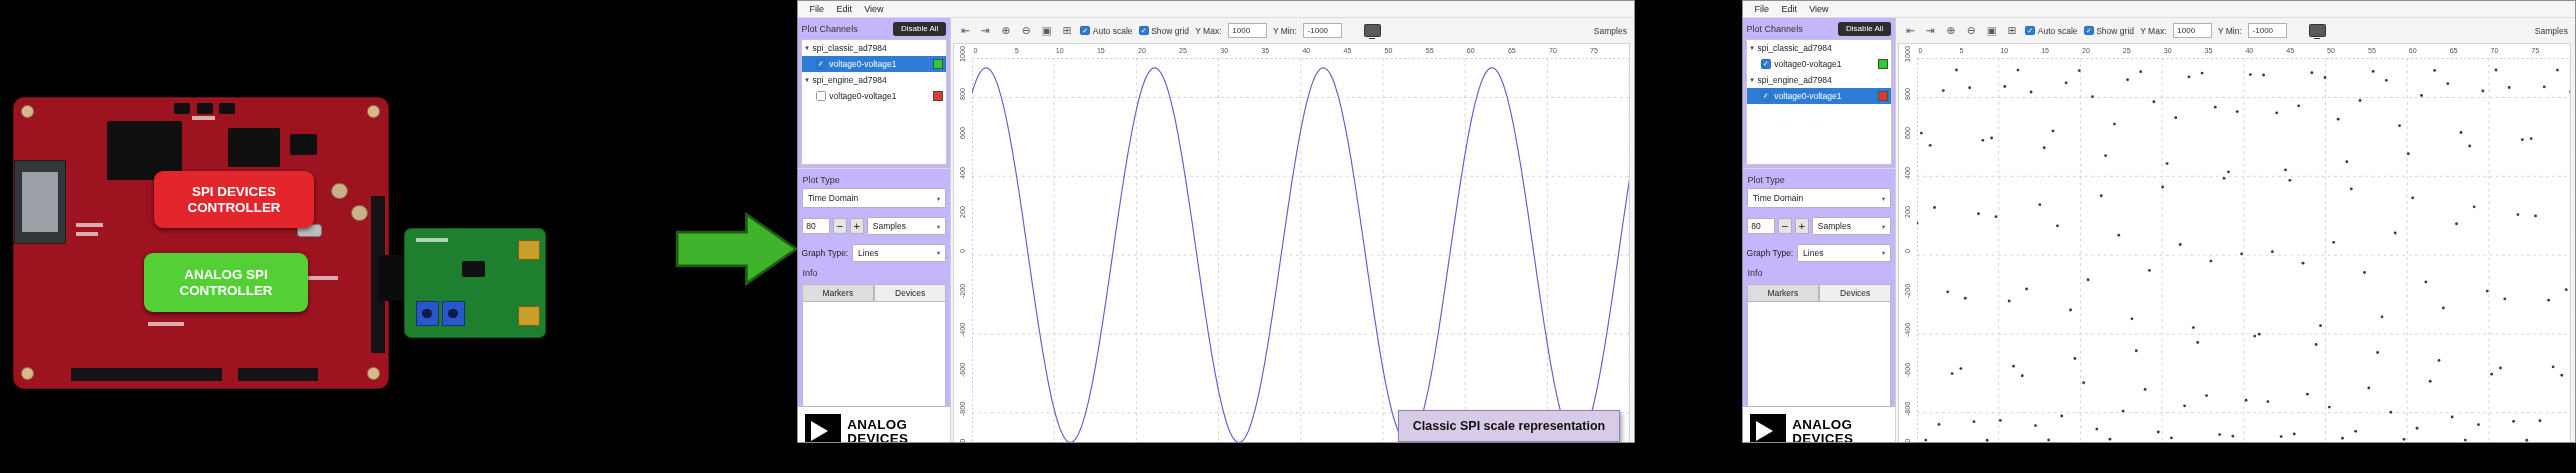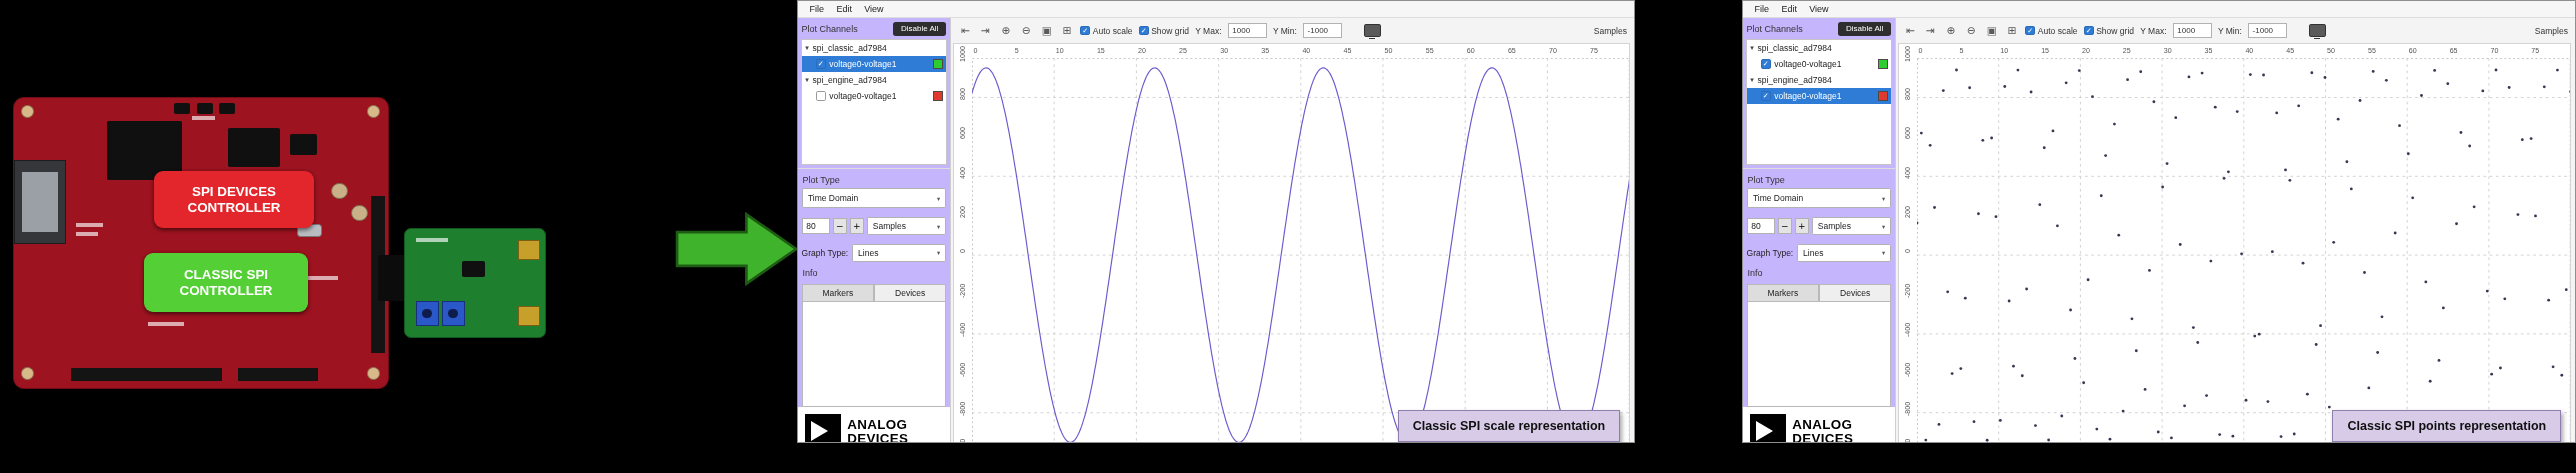--- a/index.html
+++ b/index.html
@@ -166,21 +166,21 @@
     <div class="gold-pad" style="right:5.3px;top:10.7px;"></div>
     <div class="gold-pad" style="right:5.3px;bottom:10.7px;"></div>
     <div class="silk" style="left:10.7px;top:9px;width:32px;height:3.6px;"></div>
   </div>
 
   <div class="pill pill-red">
     <div>SPI DEVICES</div>
     <div>CONTROLLER</div>
   </div>
   <div class="pill pill-green">
-    <div>CLASSIC SPI</div>
+    <div>ANALOG SPI</div>
     <div>CONTROLLER</div>
   </div>
 
   <div class="arrow-wrap">
     <svg width="125" height="80" viewBox="0 0 140 90">
       <polygon points="2,26 80,26 80,6 136,45 80,84 80,64 2,64" fill="#3fb32b" stroke="#1e5c14" stroke-width="3"></polygon>
     </svg>
   </div>
 
   <div class="app-window" id="win0">
@@ -627,21 +627,20 @@
                   <circle cx="695.5" cy="177.4" r="1.6" fill="#3c3552"></circle>
                   <circle cx="700.5" cy="407.8" r="1.6" fill="#3c3552"></circle>
                   <circle cx="705.4" cy="32.3" r="1.6" fill="#3c3552"></circle>
                   <circle cx="710.3" cy="272.2" r="1.6" fill="#3c3552"></circle>
                   <circle cx="715.3" cy="347.1" r="1.6" fill="#3c3552"></circle>
                   <circle cx="720.2" cy="13.4" r="1.6" fill="#3c3552"></circle>
                   <circle cx="725.1" cy="356.6" r="1.6" fill="#3c3552"></circle>
                   <circle cx="730.1" cy="260.4" r="1.6" fill="#3c3552"></circle>
                   <circle cx="735.0" cy="37.7" r="1.6" fill="#3c3552"></circle>
                 </svg>
-              <div class="plot-caption">Classic SPI points representation</div>
             </div>
           </div>
         </div>
       </div>
     </div>
   </div>
 
 </div>
 
 

